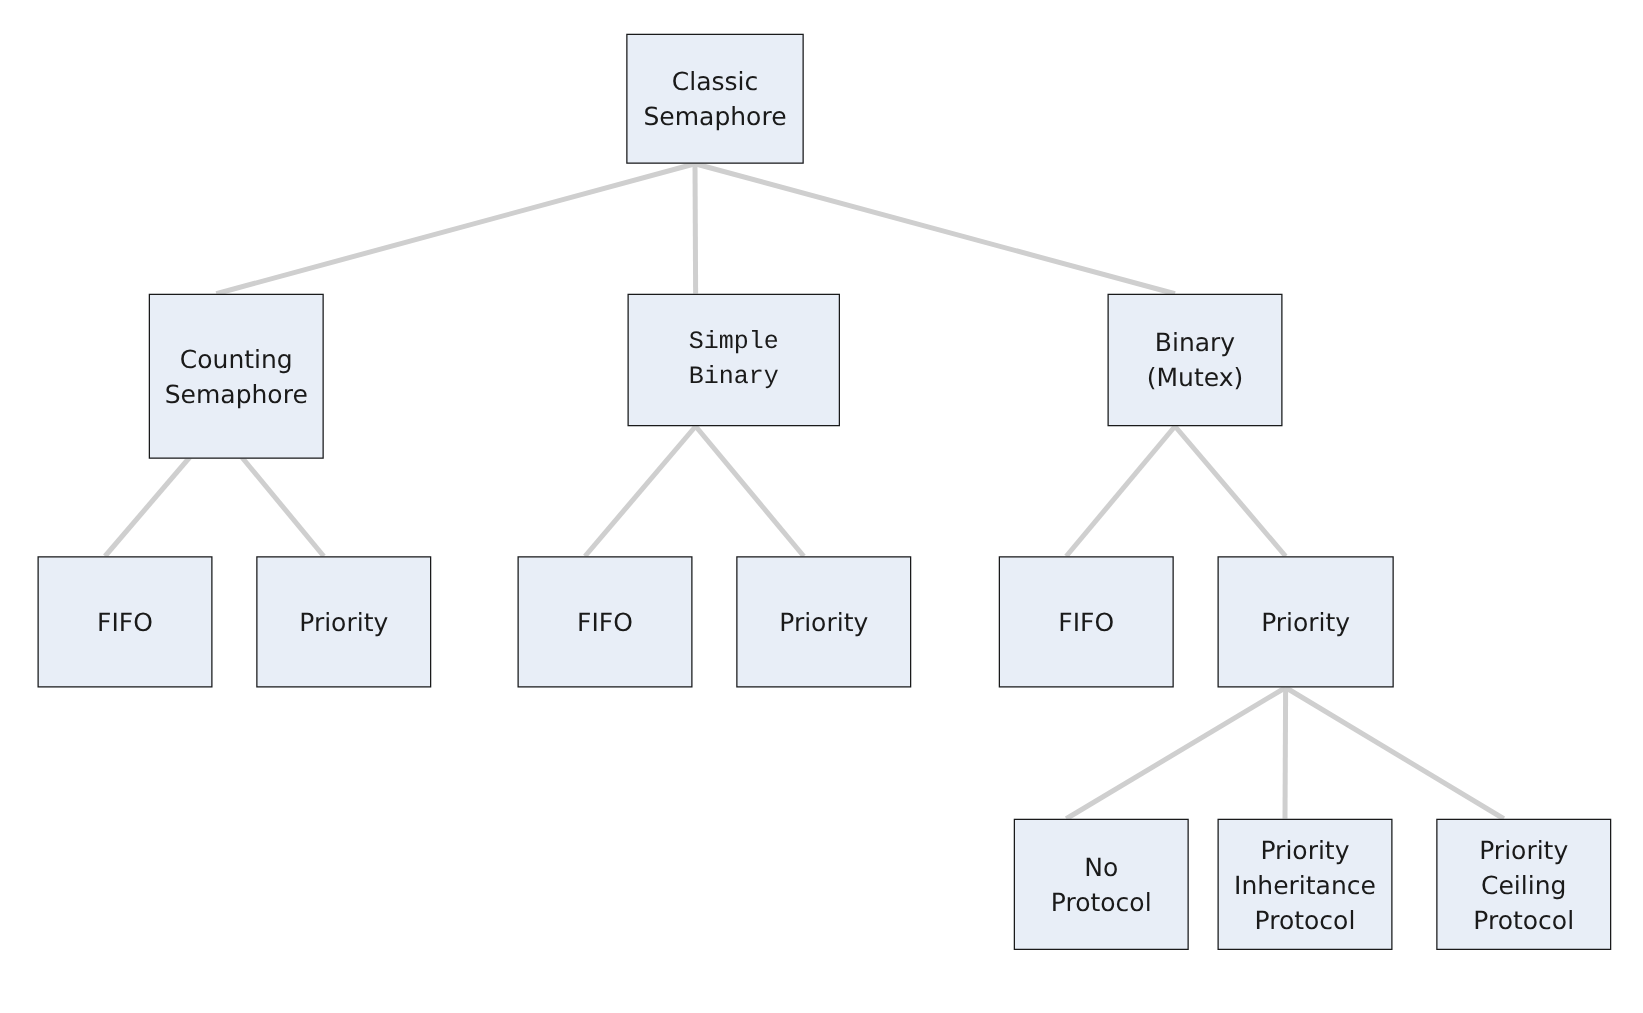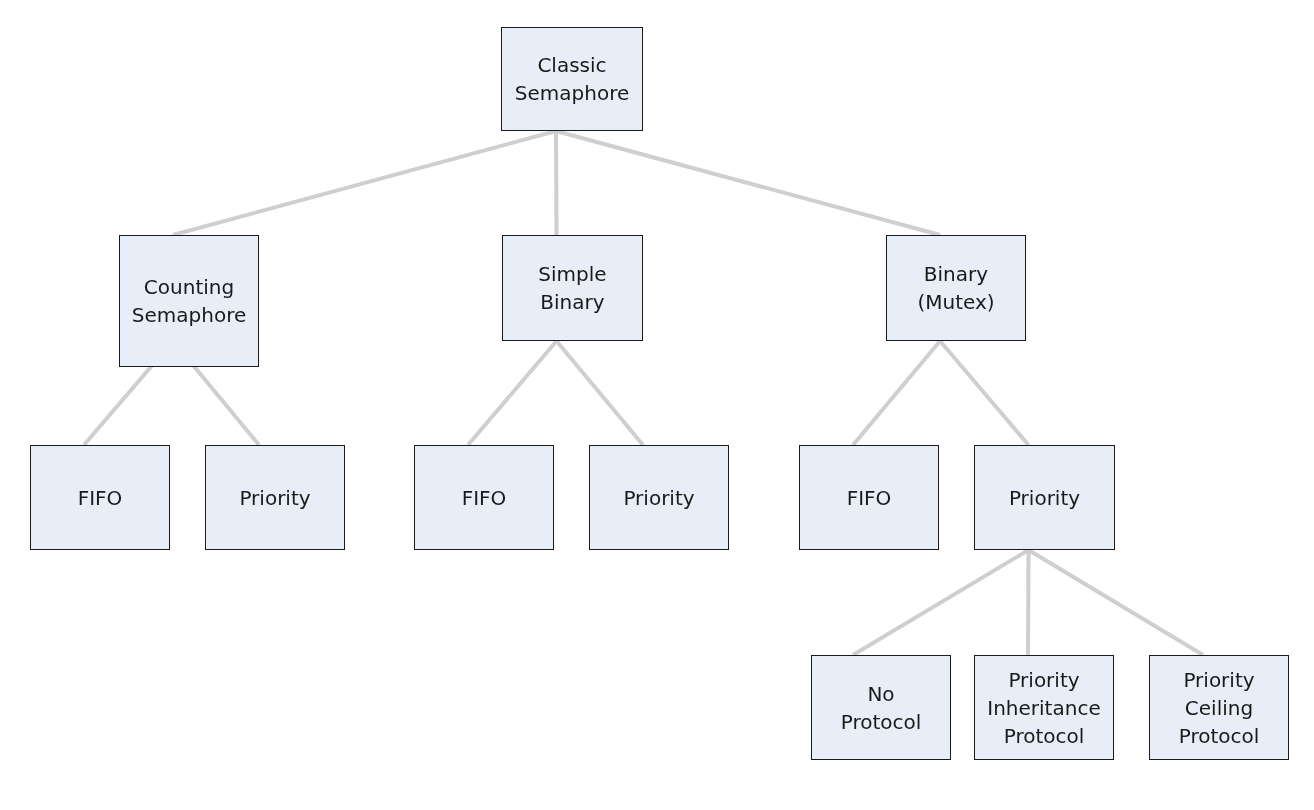--- a/index.html
+++ b/index.html
@@ -67,21 +67,21 @@
     </svg>
   <div class="node-layer" id="nodes">
       <div class="node" style="left: 485px; top: 27px; width: 142px; height: 104px;">
         <span class="node-label">Classic
 Semaphore</span>
       </div>
       <div class="node" style="left: 103px; top: 235px; width: 140px; height: 132px;">
         <span class="node-label">Counting
 Semaphore</span>
       </div>
-      <div class="node" style="left: 486px; top: 235px; width: 141px; height: 106px;">
+      <div class="node" style="left: 486px; top: 235px; width: 170px; height: 106px; font-family: Liberation Mono, monospace;">
         <span class="node-label">Simple
 Binary</span>
       </div>
       <div class="node" style="left: 870px; top: 235px; width: 140px; height: 106px;">
         <span class="node-label">Binary
 (Mutex)</span>
       </div>
       <div class="node" style="left: 14px; top: 445px; width: 140px; height: 105px;">
         <span class="node-label">FIFO</span>
       </div>

